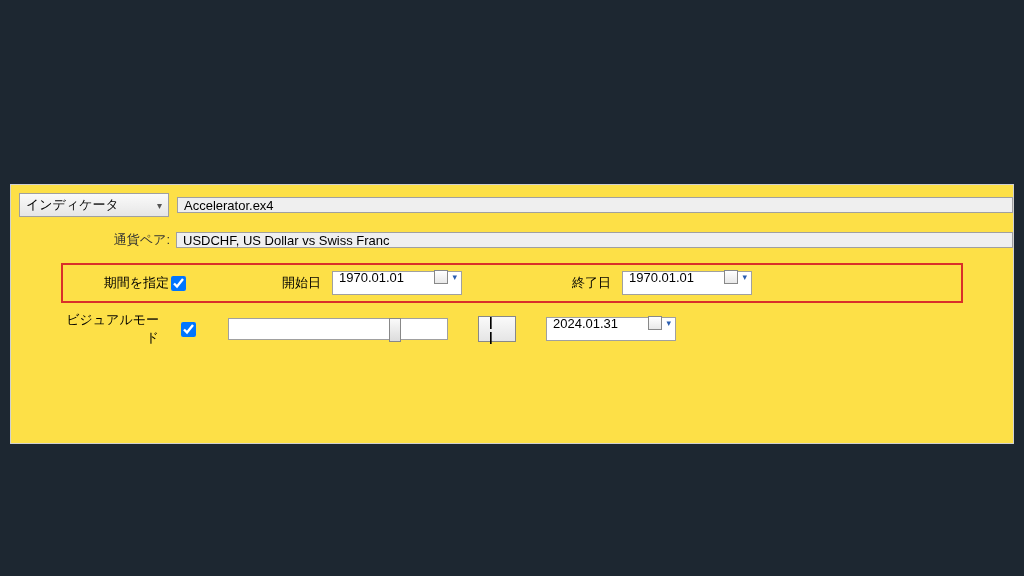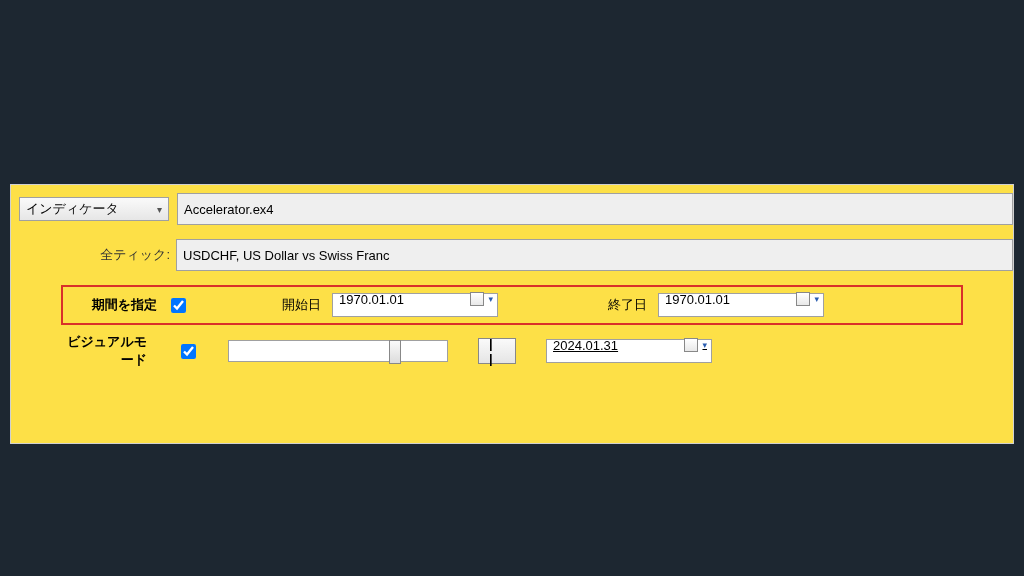--- a/index.html
+++ b/index.html
@@ -48,21 +48,21 @@
     padding: 0 6px;
     position: relative;
   }
   .select .caret {
     margin-left: auto;
     padding-left: 8px;
     font-size: 10px;
     color: #555;
   }
   .input {
-    height: 32px;
+    height: 16px;
     border: 1px solid #a0a0a0;
     background: #efefef;
     display: inline-flex;
     align-items: center;
     padding: 0 6px;
     flex: 1;
   }
   .row0 .select { width: 150px; margin-left: 8px; margin-right: 8px; }
   .row0 .input  { margin-right: 0; }
   .row1 .input, .row2 .input { margin-right: 0; align-items: center; }
@@ -80,41 +80,40 @@
   }
   .vmrow {
     margin: 8px 50px 0 50px;
     display: flex;
     align-items: center;
     gap: 20px;
   }
   .grp-label {
     width: 100px;
     text-align: right;
-    padding-right: 14px;
-    font-weight: bold;
+    padding-right: 2px;
   }
   .ck {
     width: 15px;
     height: 15px;
     margin: 0 6px 0 0;
   }
   .sublabel {
     min-width: 50px;
     text-align: left;
     padding-right: 6px;
   }
   .datebox {
     display: inline-flex;
     align-items: center;
     height: 24px;
     border: 1px solid #a0a0a0;
     background: #fff;
     padding: 0 4px 12px 6px;
-    width: 166px;
+    width: 130px;
   }
   .datebox .dval { flex: 1; }
   .datebox .dcal {
     width: 14px; height: 14px;
     border: 1px solid #888;
     background: linear-gradient(#fff,#e8e8e8);
     margin-right: 2px;
   }
   .datebox .dcaret {
     font-size: 9px;
@@ -163,21 +162,21 @@
     <div class="select">
       <span>インディケータ</span>
       <span class="caret">▾</span>
     </div>
     <div class="input">
       <span>Accelerator.ex4</span>
     </div>
   </div>
 
   <div class="row row1">
-    <div class="label-col">全ティック:</div>
+    <div class="label-col">通貨ペア:</div>
     <div class="field-col">
       <div class="input">
         <span>USDCHF, US Dollar vs Swiss Franc</span>
       </div>
     </div>
   </div>
 
 
   <div class="redbox">
     <div class="grp-label">期間を指定</div>
@@ -200,20 +199,20 @@
 
   <div class="vmrow">
     <div class="grp-label">ビジュアルモード</div>
     <input type="checkbox" class="ck" checked="" style="">
     <div class="slider">
       <div class="thumb"></div>
     </div>
     <div class="btn pause">
       <span>| |</span>
     </div>
-    <div class="datebox" style="margin-left:10px;text-decoration:underline;">
+    <div class="datebox" style="margin-left:10px;">
       <span class="dval">2024.01.31</span>
       <span class="dcal"></span>
       <span class="dcaret">▾</span>
     </div>
   </div>
 
 </div>
 
 </body></html>

